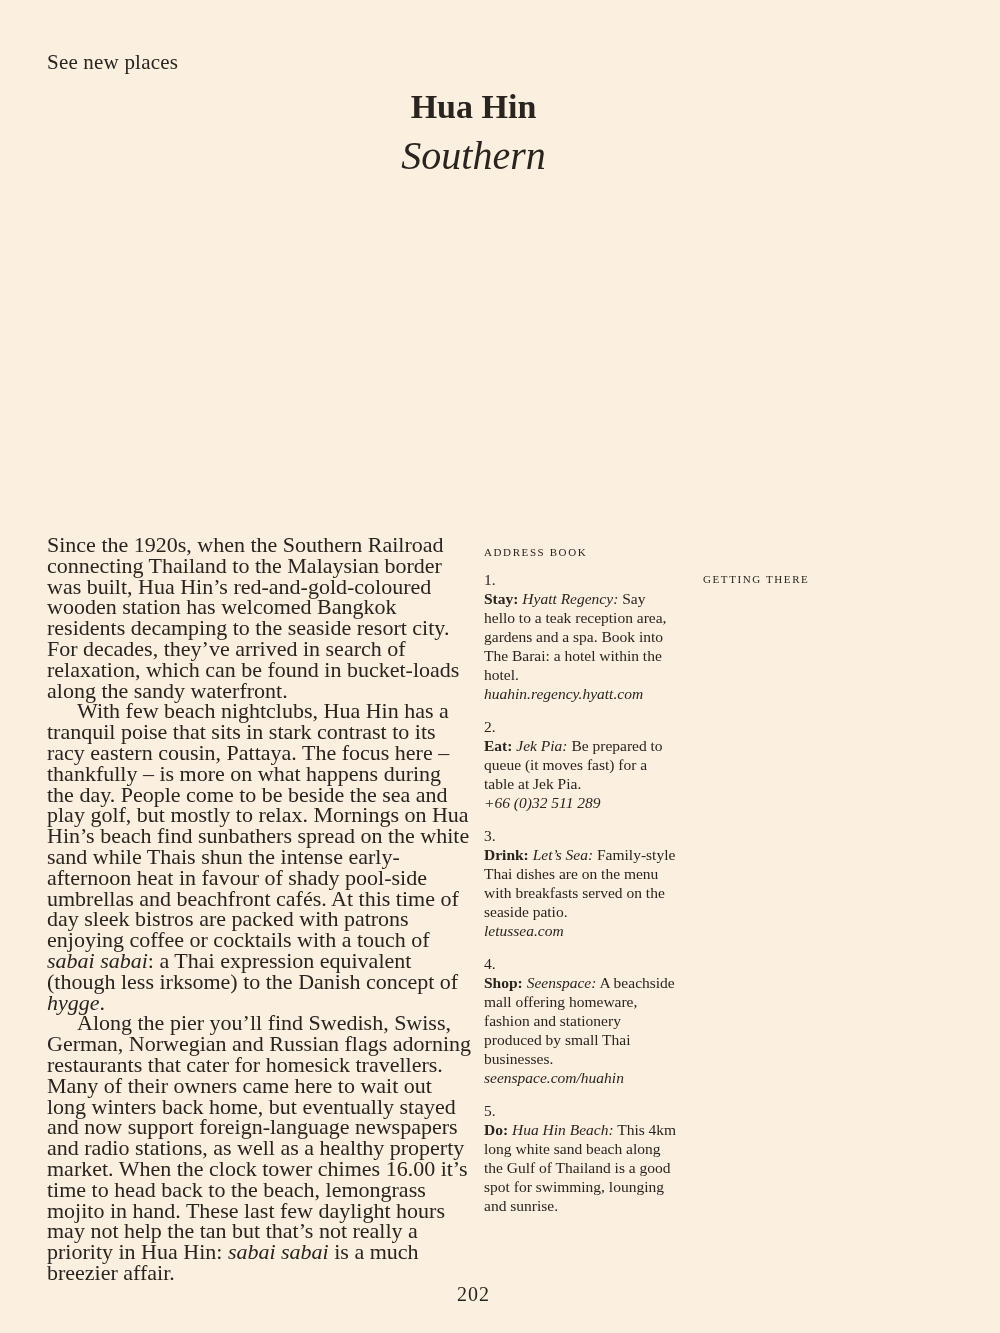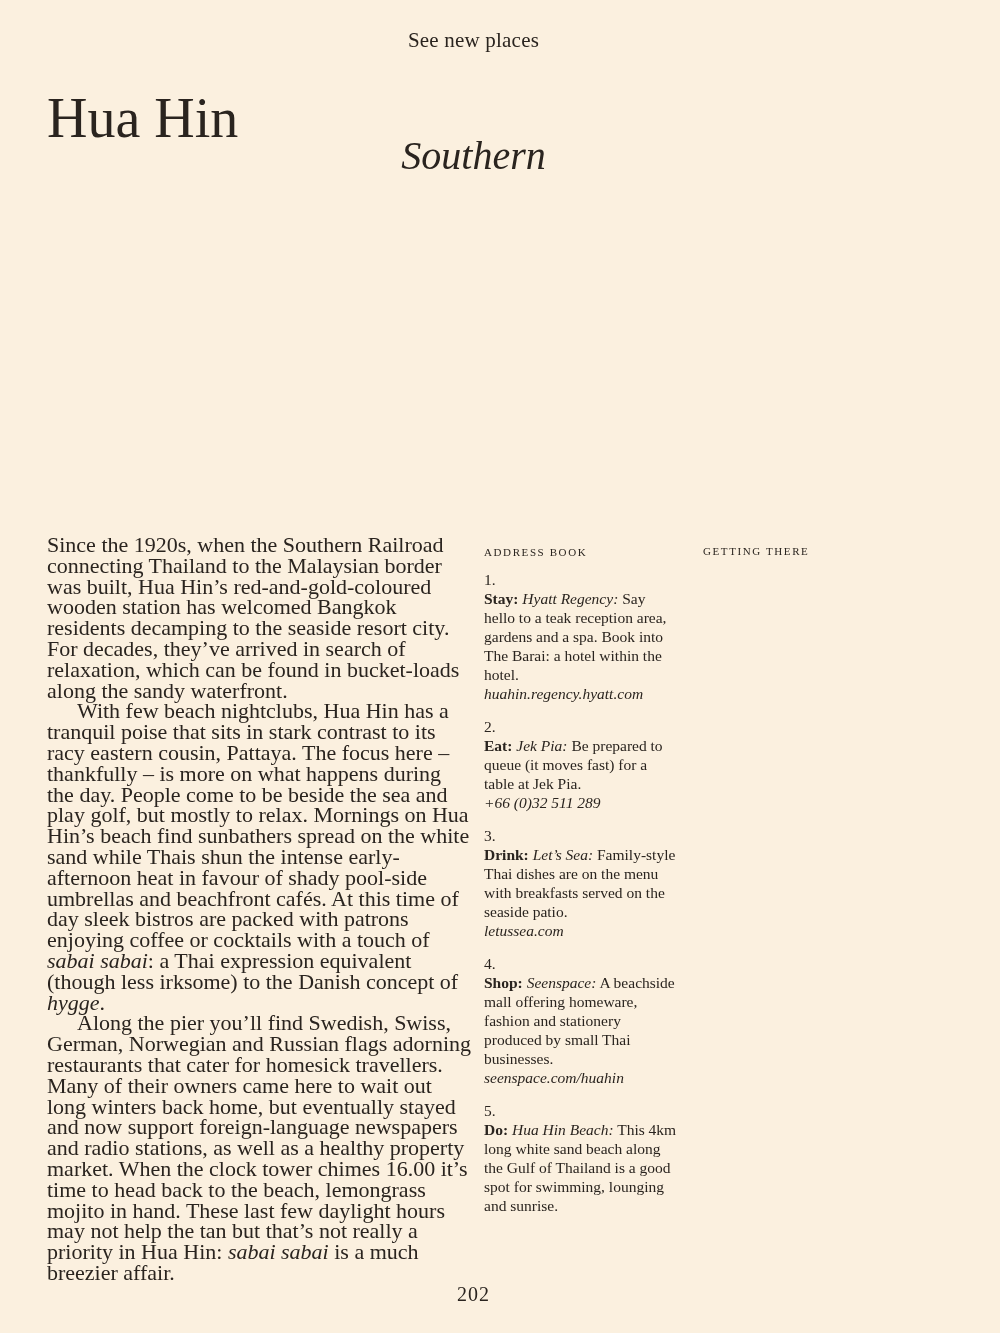--- a/index.html
+++ b/index.html
@@ -7,26 +7,26 @@
     width: 1000px; height: 1333px;
     background: #fbf0df;
     color: #2a241f;
     font-family: "Liberation Serif", "DejaVu Serif", serif;
     position: relative;
     overflow: hidden;
   }
   .page { position: absolute; inset: 0; }
 
   .kicker {
-    position: absolute; left: 47px; top: 28px; width: 853px;
-    text-align: center; font-size: 21px; letter-spacing: 0.2px;
+    position: absolute; left: 47px; top: 50px; width: 853px;
+    font-size: 21px; letter-spacing: 0.2px;
   }
   .title {
     position: absolute; left: 47px; top: 88px; width: 853px; margin: 0;
-    font-size: 56px; font-weight: normal; line-height: 1.1;
+    text-align: center; font-size: 34px; font-weight: bold; line-height: 1.1;
   }
   .subtitle {
     position: absolute; left: 47px; top: 134px; width: 853px; margin: 0;
     text-align: center; font-size: 40px; font-weight: normal; font-style: italic; line-height: 1.1;
   }
   .intro {
     position: absolute; left: 173px; top: 191px; width: 602px; margin: 0;
     text-align: center; font-size: 21.5px; line-height: 26.6px;
   }
 
@@ -53,21 +53,21 @@
   .entry-body { margin: 0; }
   .entry-label { font-weight: bold; text-align: right; }
   .entry-name { font-style: italic; }
   .entry-link { display: block; font-style: italic; }
   .entry-link:empty { display: none; }
 
   .col-getting {
     left: 703px; top: 543px; width: 205px;
     font-size: 15.8px; line-height: 17.9px;
   }
-  .col-getting .colhead { margin-bottom: 10px; }
+  .col-getting .colhead { margin-bottom: 10px; margin-top: 28px; }
   .gt-text { margin: 0; }
 
   .folio {
     position: absolute; left: 47px; top: 1283px; width: 853px;
     text-align: center; font-size: 20px; letter-spacing: 1px;
   }
   em { font-style: italic; }
 </style>
 </head>
 <body>

